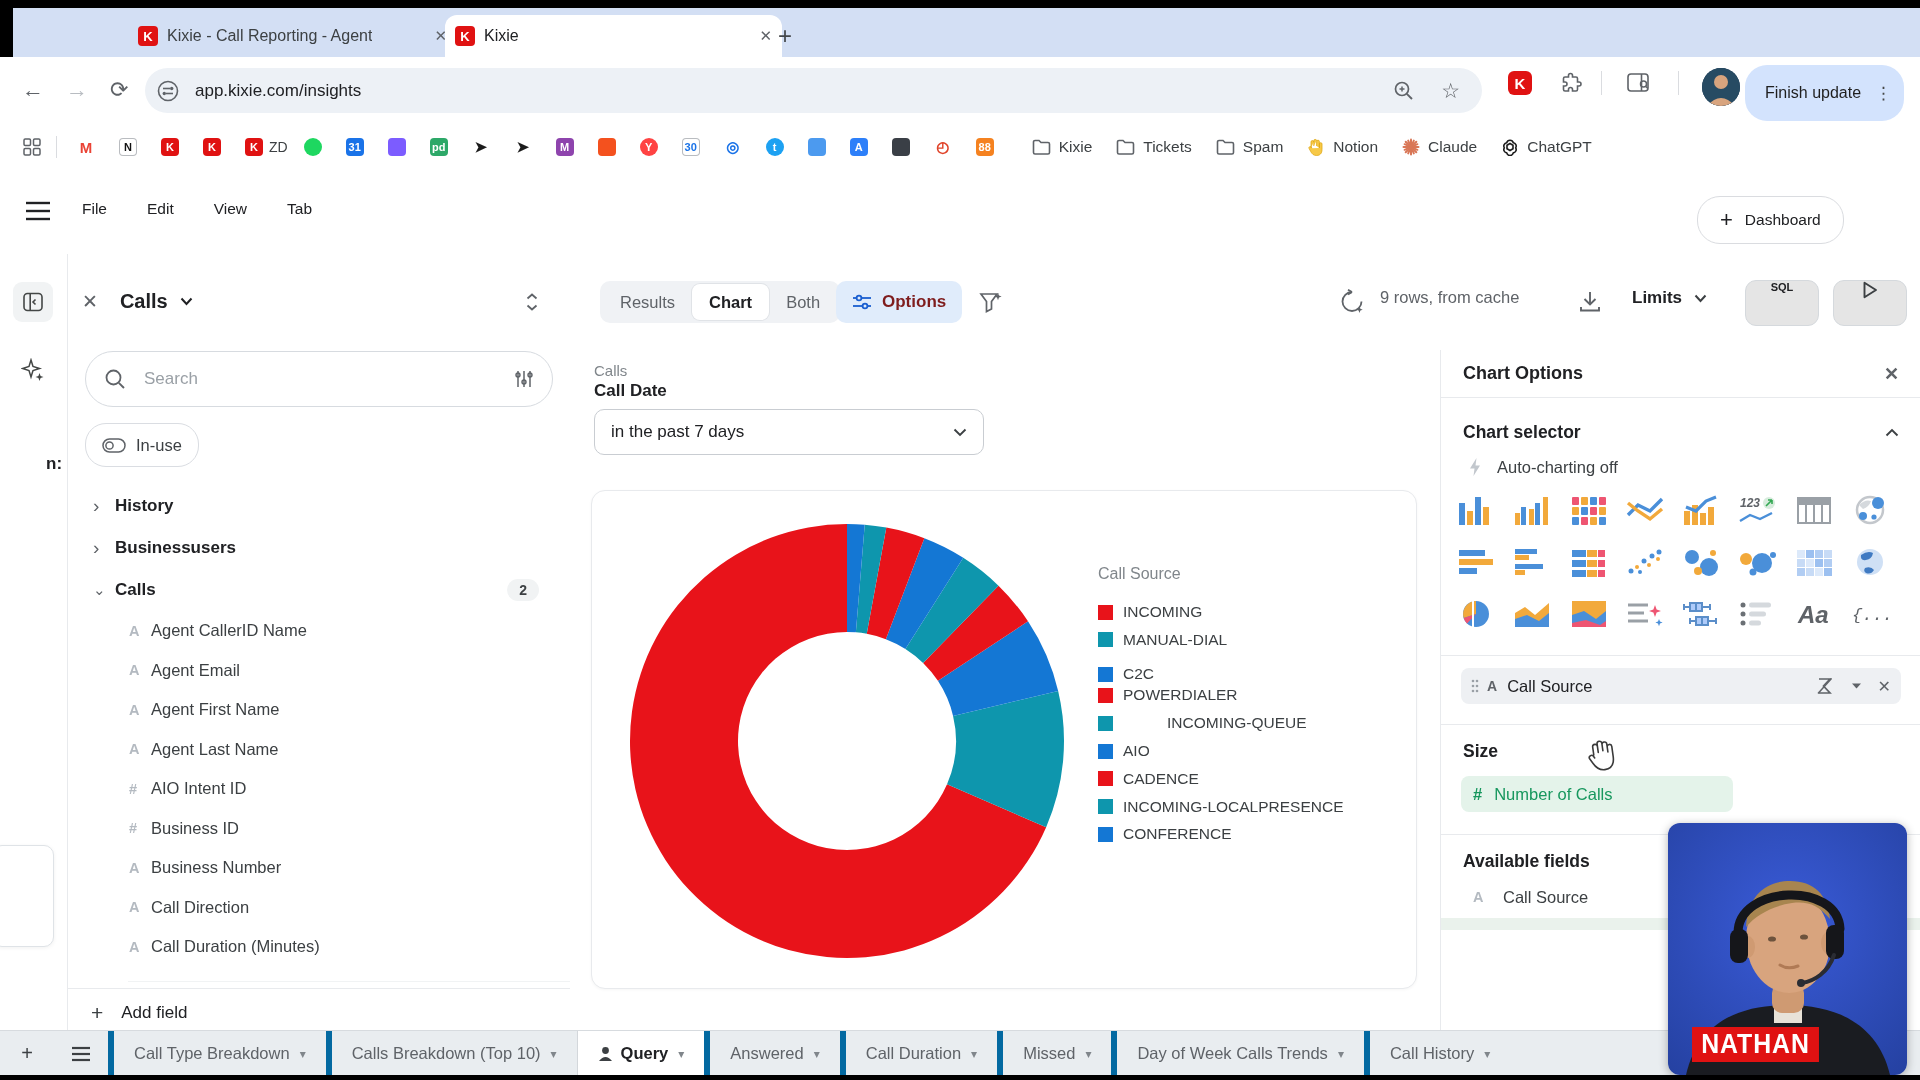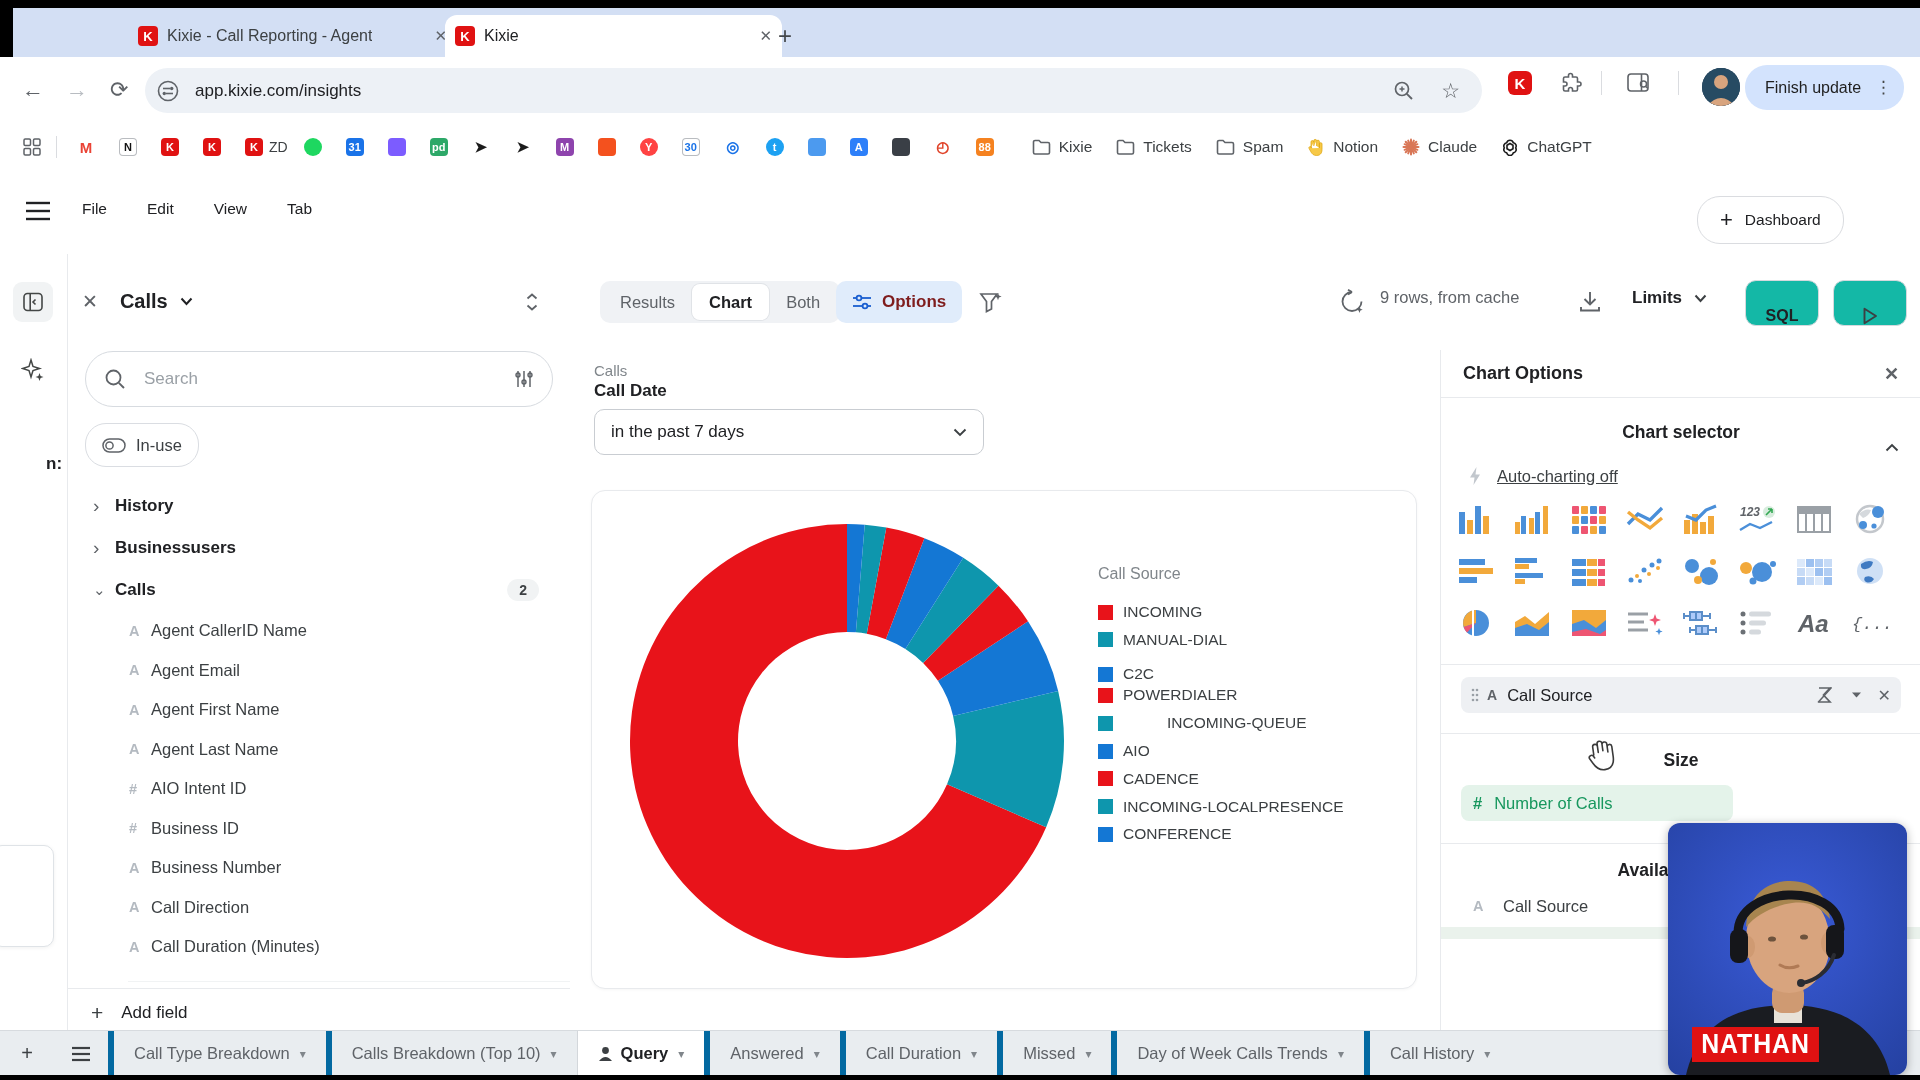--- a/index.html
+++ b/index.html
@@ -18,21 +18,21 @@
        font-size:13px;display:flex;align-items:center;justify-content:center;margin-right:9px;flex:0 0 auto;}
   .tab .title{white-space:nowrap;overflow:hidden;max-width:238px;}
   .tab .closex{margin-left:auto;padding-left:10px;color:#5f6368;font-size:15px;}
   .newtab{position:absolute;top:14px;font-size:24px;color:#44474a;line-height:28px;}
   .chrome-toolbar{left:0;top:57px;width:1920px;height:67px;background:#fff;}
   .navic{position:absolute;top:20px;font-size:22px;color:#5f6368;}
   .omnibox{position:absolute;left:145px;top:11px;width:1337px;height:45px;border-radius:23px;background:#edf1f6;
            display:flex;align-items:center;font-size:17px;color:#202124;}
   .omni-ic{color:#5f6368;}
   .pill-btn{position:absolute;display:flex;align-items:center;border-radius:22px;}
-  .finish{left:1745px;top:8px;height:45px;background:#d3e3fd;padding:0 12px 0 20px;font-size:16px;color:#1f1f1f;}
+  .finish{left:1745px;top:8px;height:56px;background:#d3e3fd;padding:0 12px 0 20px;font-size:16px;color:#1f1f1f;}
   .avatar{left:1702px;top:11px;width:38px;height:38px;border-radius:50%;background:#16324f;overflow:hidden;}
   .bookmarks{left:0;top:124px;width:1920px;height:46px;background:#fff;display:flex;align-items:center;}
   .fav{width:18px;height:18px;border-radius:4px;margin:0 12px;display:flex;align-items:center;justify-content:center;
        font-size:11px;font-weight:bold;color:#fff;flex:0 0 auto;}
   .bm-label{display:flex;align-items:center;font-size:15.5px;color:#3c4043;margin:0 12px;white-space:nowrap;}
   .bm-label .bmic{margin-right:8px;display:flex;}
   
   .app-header{left:0;top:170px;width:1920px;height:84px;background:#fff;border-bottom:1px solid #e6e8eb;}
   .menu-item{font-size:15.5px;color:#202124;margin-right:40px;}
   .dash-btn{left:1697px;top:26px;height:46px;border:1px solid #dadce0;border-radius:23px;background:#fff;
@@ -58,38 +58,38 @@
             padding-left:23px;font-size:17px;color:#202124;}
   
   .toolbar-row{left:570px;top:254px;width:1350px;height:96px;background:#fff;border-bottom:1px solid #e8eaed;}
   .seg-wrap{position:absolute;left:30px;top:27px;height:42px;background:#f0f2f5;border-radius:10px;display:flex;
             align-items:center;padding:0 3px;font-size:16.5px;color:#5f6368;}
   .seg{padding:0 17px;height:36px;display:flex;align-items:center;border-radius:8px;}
   .seg.active{background:#fff;color:#202124;font-weight:bold;box-shadow:0 0 0 1px #e0e3e7;}
   .options-btn{position:absolute;left:266px;top:27px;height:42px;background:#e0ecfb;border-radius:10px;display:flex;
                align-items:center;padding:0 16px;font-size:17px;font-weight:bold;color:#7f1d1d;}
   .status{position:absolute;top:34px;font-size:16.5px;color:#5f6368;white-space:nowrap;}
-  .sq-btn{position:absolute;top:26px;height:44px;border:1px solid #d5d9dd;border-radius:11px;background:#14b8a6;
-          display:flex;align-items:flex-end;justify-content:center;font-size:16px;font-weight:bold;color:#202124;}
+  .sq-btn{position:absolute;top:26px;height:44px;border:1px solid #d5d9dd;border-radius:11px;background:#e5e5e5;
+          display:flex;align-items:flex-start;justify-content:center;font-size:11px;font-weight:bold;color:#202124;}
   .center{left:570px;top:350px;width:870px;height:680px;background:#fff;}
   .f-ctx{font-size:15px;color:#80868b;margin:12px 0 2px 24px;}
   .f-name{font-size:17px;font-weight:bold;margin-left:24px;}
   .f-drop{margin:8px 0 0 24px;width:356px;height:44px;border:1.5px solid #c9cdd2;border-radius:10px;display:flex;
           align-items:center;padding:0 16px;font-size:17px;}
   .chart-card{position:absolute;left:21px;top:140px;width:824px;height:497px;border:1px solid #e8eaed;border-radius:14px;
               box-shadow:0 1px 3px rgba(0,0,0,.04);background:#fff;}
   .legend-title{position:absolute;left:506px;top:74px;font-size:16px;color:#80868b;}
   .leg-item{position:absolute;left:506px;display:flex;align-items:center;font-size:15.5px;color:#3c4043;white-space:nowrap;}
   .leg-sw{width:15px;height:15px;margin-right:10px;flex:0 0 auto;}
   
   .right-panel{left:1440px;top:350px;width:480px;height:680px;background:#fff;border-left:1px solid #e8eaed;}
   .rp-h{display:flex;align-items:center;height:47px;padding:0 22px;border-bottom:1px solid #e8eaed;
         font-size:18px;font-weight:bold;}
-  .rp-sec{display:flex;align-items:center;padding:0 22px;font-size:17.5px;font-weight:bold;flex-direction:column;}
-  .auto-chart{display:flex;align-items:center;padding:0 26px;font-size:16.5px;color:#3c4043;margin-top:14px;text-decoration:underline;}
+  .rp-sec{display:flex;align-items:center;padding:0 22px;font-size:17.5px;font-weight:bold;}
+  .auto-chart{display:flex;align-items:center;padding:0 26px;font-size:16.5px;color:#3c4043;margin-top:14px;}
   .icongrid{display:grid;grid-template-columns:repeat(8,1fr);padding:10px 14px 4px 16px;row-gap:22px;margin-top:8px;}
   .icell{display:flex;align-items:center;justify-content:flex-start;font-style:italic;}
   .divider{height:1px;background:#e8eaed;}
   .fieldpill{margin:12px 20px 0 20px;height:36px;background:#eef0f3;border-radius:8px;display:flex;align-items:center;
              padding:0 10px;font-size:16.5px;color:#202124;}
   .fieldpill .ft{color:#5f6368;font-weight:bold;font-size:14px;margin:0 10px 0 8px;}
   .greenpill{margin:14px 20px 0 20px;height:36px;background:#e4f3ea;border-radius:8px;display:flex;align-items:center;
              padding:0 12px;font-size:16.5px;color:#17975e;width:248px;}
   .avail-row{display:flex;align-items:center;height:38px;padding-left:32px;font-size:16.5px;color:#3c4043;}
   

